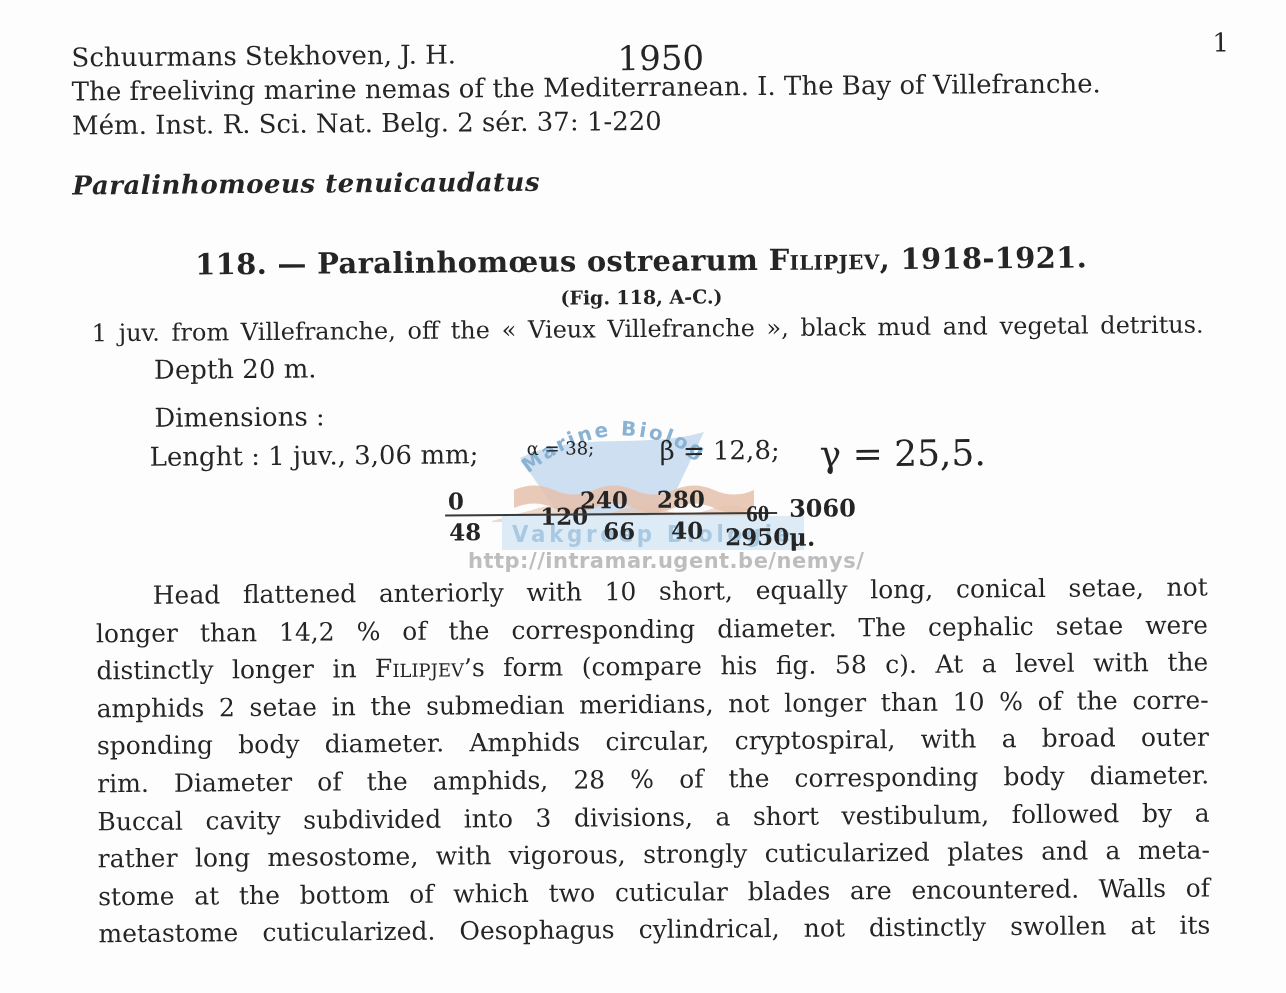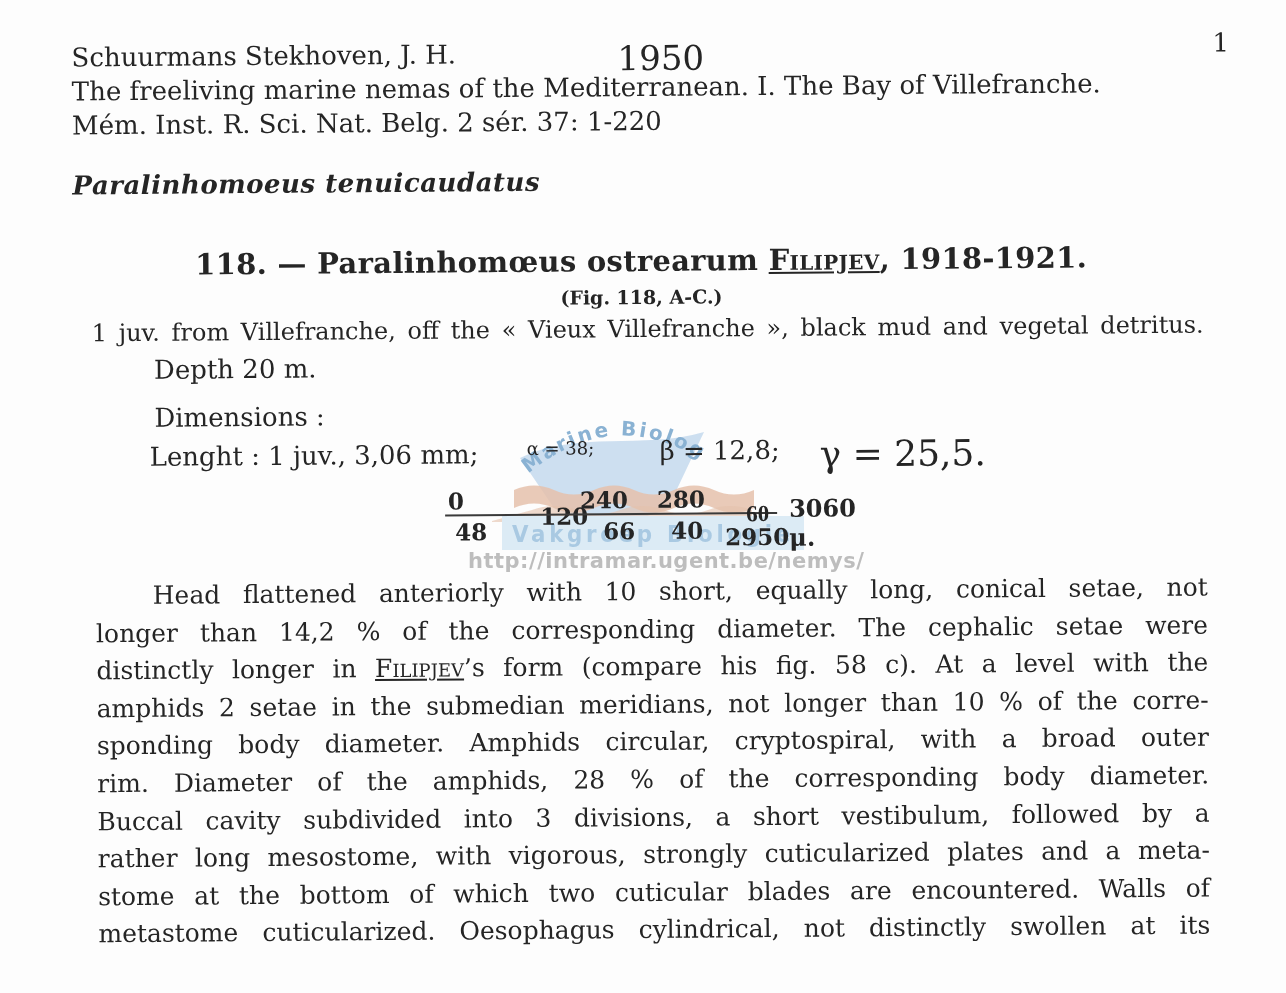--- a/index.html
+++ b/index.html
@@ -38,21 +38,21 @@
 
   .running-species {
     left: 75px; top: 166px; font-size: 26px;
     font-weight: bold; font-style: italic; letter-spacing: 0.5px;
   }
 
   .sec-heading {
     left: 0; top: 244px; width: 1286px; text-align: center;
     font-size: 29px; font-weight: bold; letter-spacing: 0.3px;
   }
-  .sc { font-variant: small-caps; text-decoration: underline; }
+  .sc { font-variant: small-caps; }
 
   .fig-ref {
     left: 0; top: 286px; width: 1286px; text-align: center;
     font-size: 19px; font-weight: bold;
   }
 
   .occ-line1 {
     left: 93px; top: 315px; width: 1112px; font-size: 24px;
     text-align: justify; text-align-last: justify;
   }
@@ -71,21 +71,21 @@
   .deman span { position: absolute; }
   .deman .fline {
     position: absolute; left: 0; top: 27px; width: 332px;
     border-top: 2px solid #3a3a3a;
   }
   .deman .n0 { left: 3px;   top: 0; }
   .deman .n1 { left: 58px;  top: 16px; margin-left: 37px; }
   .deman .n2 { left: 135px; top: 0; }
   .deman .n3 { left: 212px; top: 0; text-align: center; }
   .deman .n4 { left: 280px; top: -2px; margin-top: 40px; }
-  .deman .d0 { left: 10px;     top: 31px; }
+  .deman .d0 { left: 4px;     top: 31px; }
   .deman .d1 { left: 158px; top: 31px; }
   .deman .d2 { left: 226px; top: 31px; }
   .deman .d3 { left: 301px; top: 16px; font-family: Liberation Serif, serif; }
   .deman .total { left: 344px; top: 9px; font-size: 24px; }
 
   .body-block { left: 95px; top: 573px; width: 1112px; font-size: 25px; line-height: 37.6px; }
   .body-line { text-align: justify; text-align-last: justify; }
   .body-line.indent { text-indent: 57px; }
 </style>
 </head>

